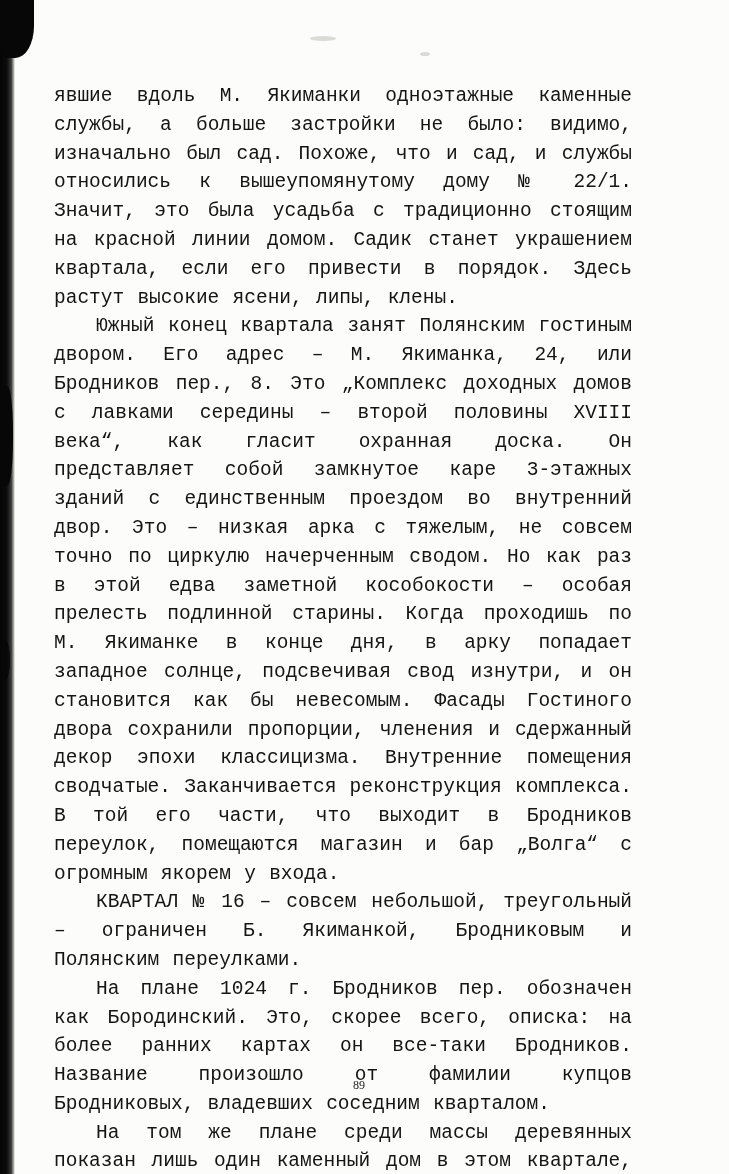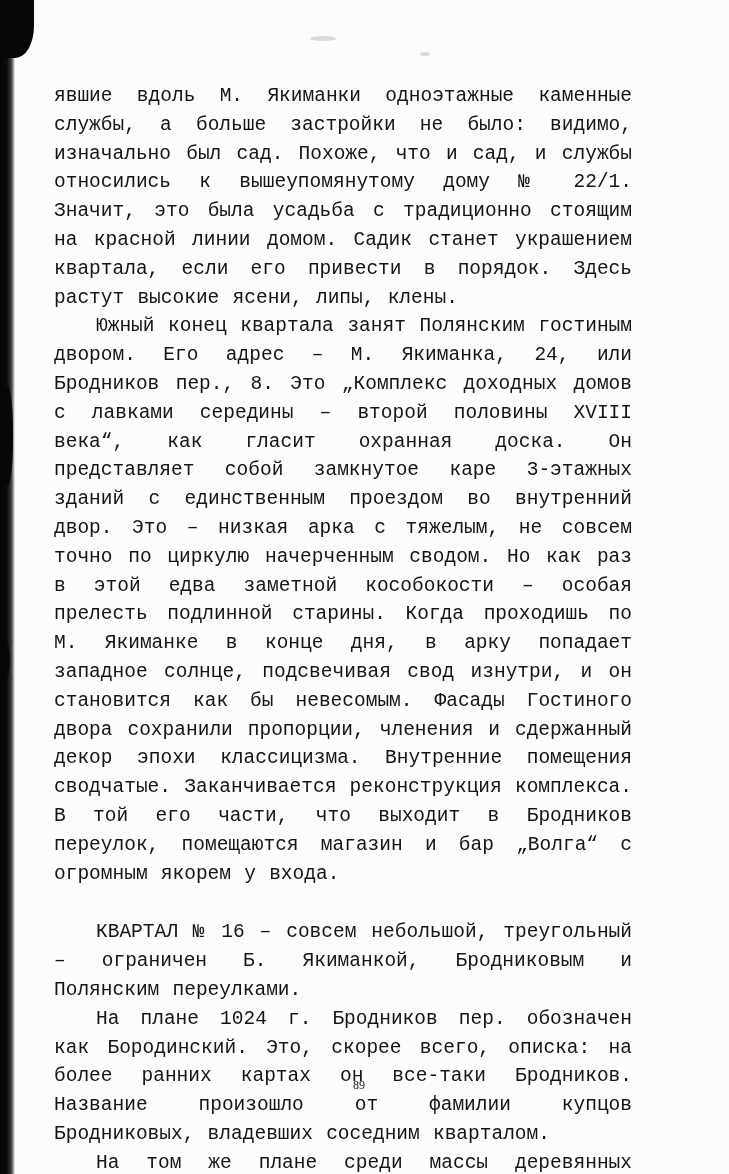--- a/index.html
+++ b/index.html
@@ -61,21 +61,21 @@
     line-height: 28.8px;
     color: #151515;
     text-align: justify;
   }
   .para {
     margin: 0;
     text-indent: 42px;
     word-spacing: 1.5px;
   }
   .para.no-indent { text-indent: 0; }
-  .para.gap-before { margin-top: 30px; }
+  .para.gap-before { }
   .page-number {
     position: absolute;
     left: 0;
     top: 1078px;
     width: 718px;
     text-align: center;
     font-family: "Liberation Serif", "DejaVu Serif", serif;
     font-size: 12px;
     color: #1c1c1c;
   }

